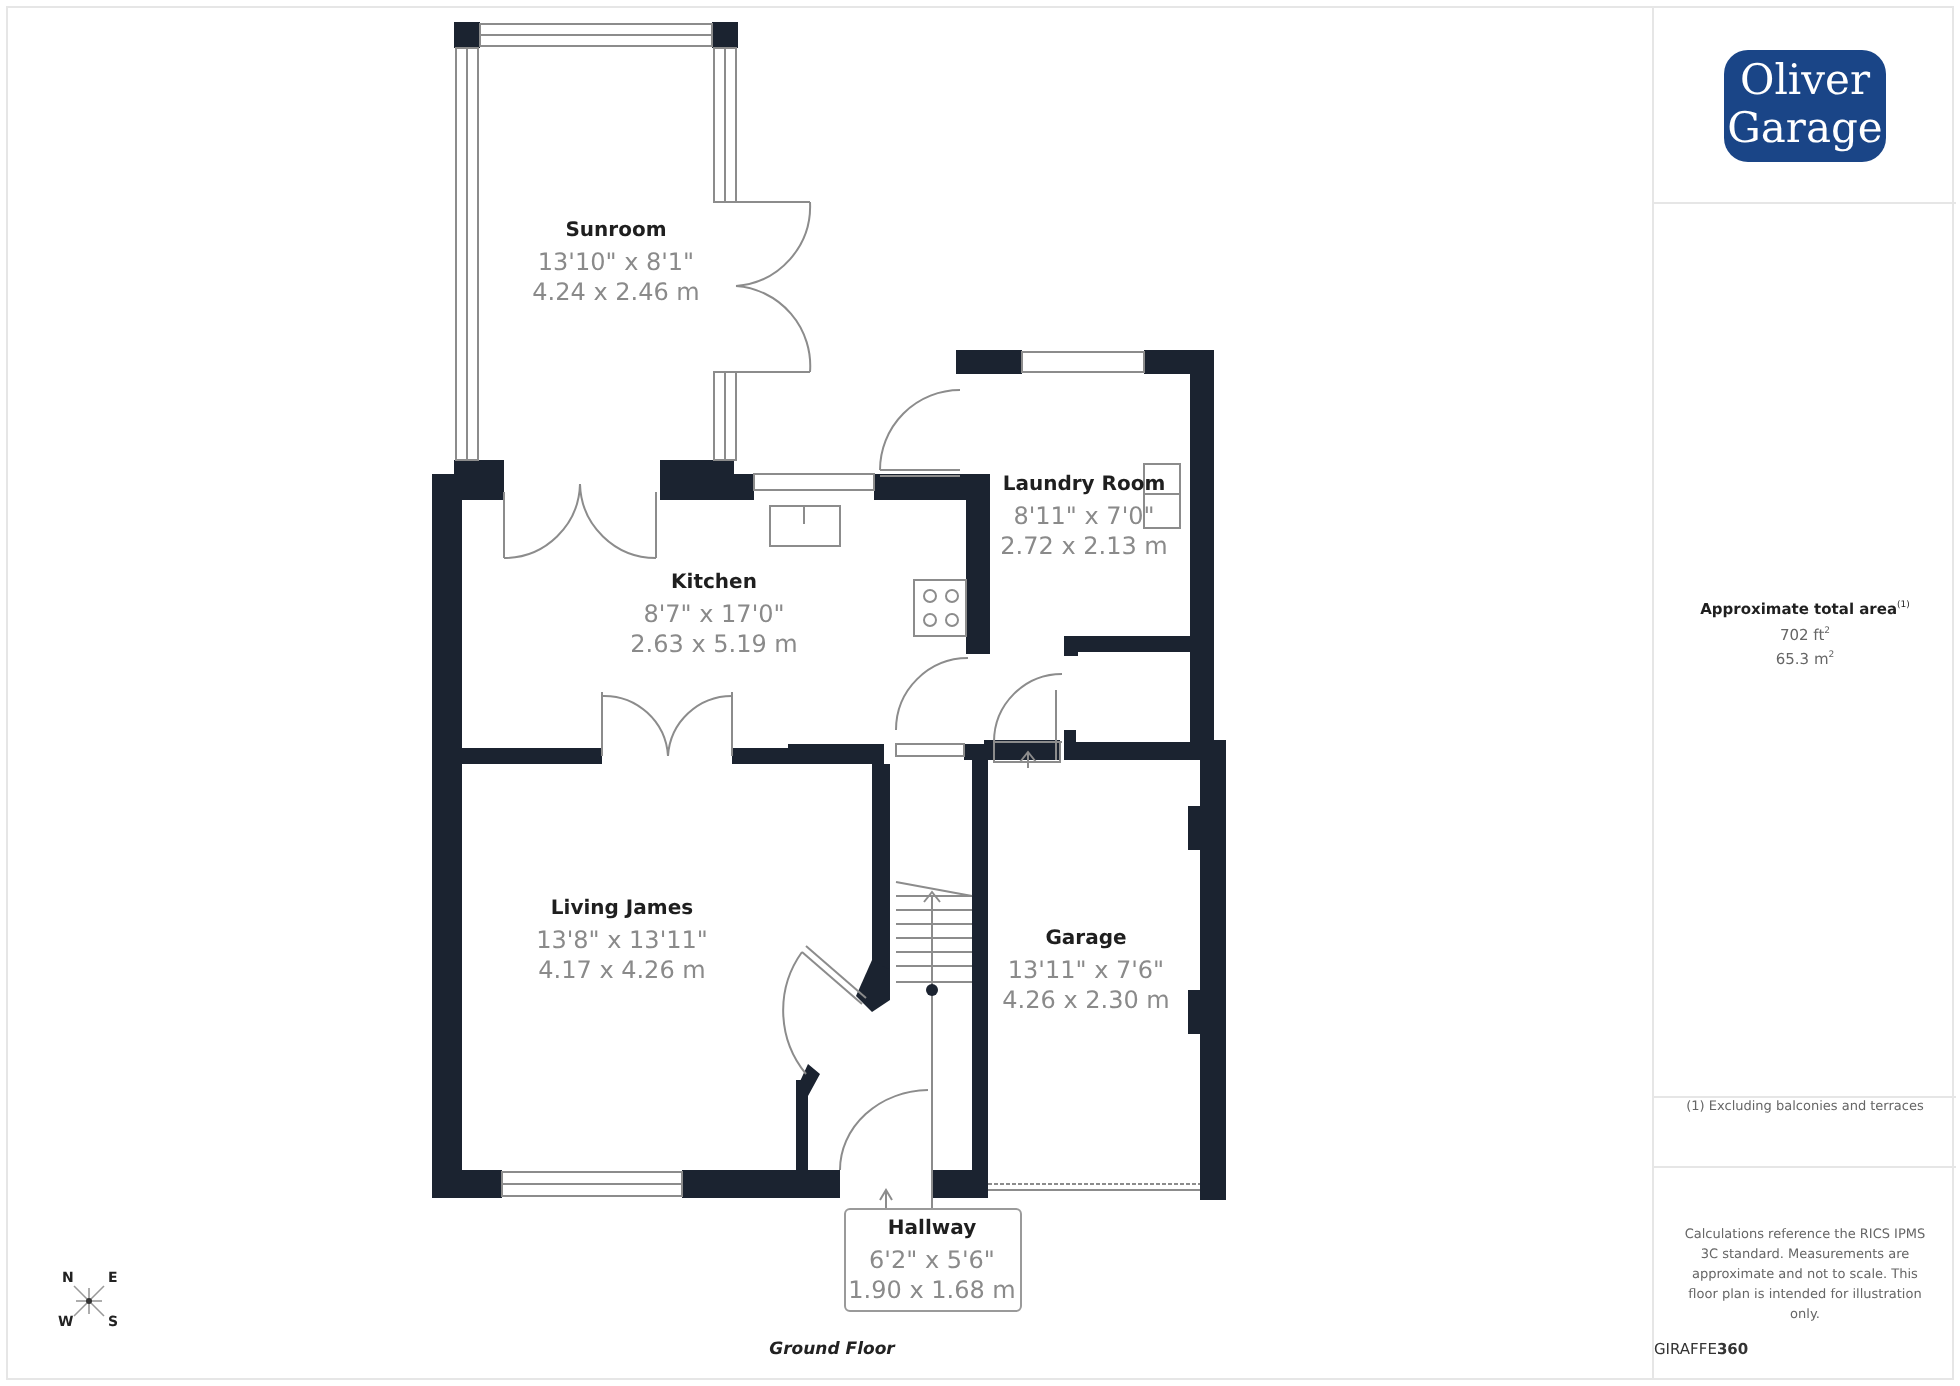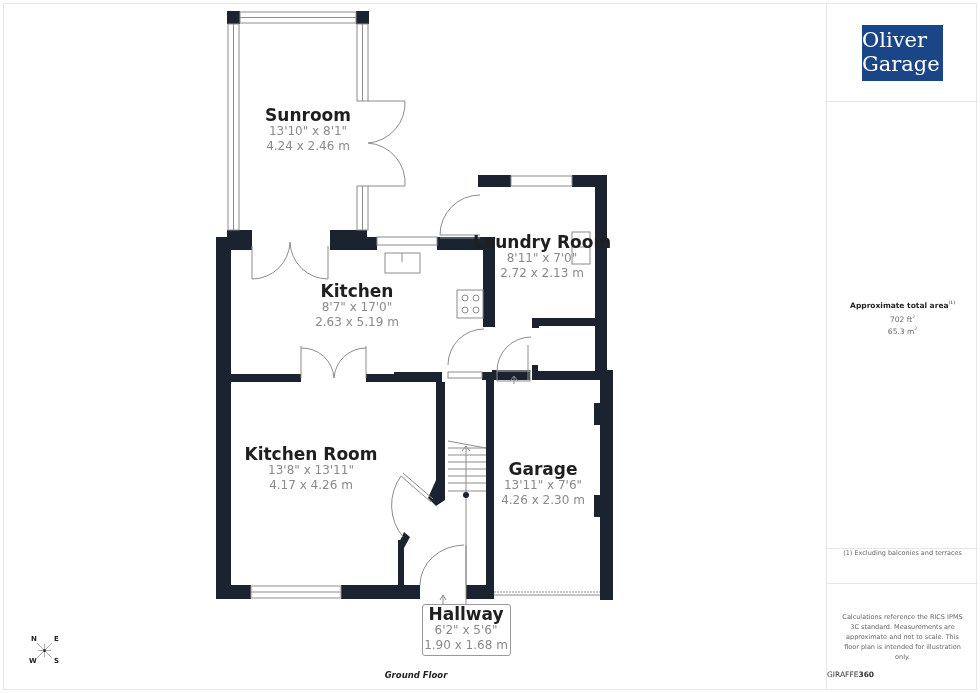--- a/index.html
+++ b/index.html
@@ -1,28 +1,28 @@
 <!DOCTYPE html>
 <html><head>
 <meta charset="utf-8">
 <style>
   html, body { margin: 0; padding: 0; background: #ffffff; }
   body { width: 980px; height: 693px; position: relative; overflow: hidden; font-family: "DejaVu Sans", sans-serif; }
   .frame { position: absolute; left: 3px; top: 3px; width: 974px; height: 687px; border: 1px solid #e6e6e6; box-sizing: border-box; }
   .plan-area { position: absolute; left: 0; top: 0; width: 826px; height: 693px; }
   .plan-svg { position: absolute; left: 0; top: 0; }
   .room-label { position: absolute; text-align: center; color: #8a8a8a; font-size: 12px; line-height: 15px; transform: translateX(-50%); white-space: nowrap; }
-  .room-label .name { color: #1f1f1f; font-weight: bold; font-size: 17px; margin-bottom: 1px; }
+  .room-label .name { color: #1f1f1f; font-weight: bold; font-size: 10px; margin-bottom: 1px; }
   .hall-box { position: absolute; left: 422px; top: 604px; width: 89px; height: 52px; border: 1px solid #9a9a9a; border-radius: 3px; background: #fff; box-sizing: border-box; }
   .floor-label { position: absolute; left: 416px; top: 670px; transform: translateX(-50%); font-size: 8.5px; font-weight: bold; color: #222; font-style: italic; }
   .compass { position: absolute; left: 28px; top: 633px; width: 34px; height: 34px; }
   .compass span { position: absolute; font-size: 7px; font-weight: bold; color: #222; }
   .sidebar { position: absolute; left: 826px; top: 3px; width: 151px; height: 687px; border-left: 1px solid #e6e6e6; }
   .sb-sec { position: absolute; left: 0; width: 151px; border-bottom: 1px solid #e6e6e6; box-sizing: border-box; }
-  .logo { position: absolute; left: 35px; top: 22px; width: 81px; height: 56px; background: #1a4587; color: #fff; font-family: "DejaVu Serif", serif; font-size: 21px; line-height: 24px; padding-top: 3px; box-sizing: border-box; }
+  .logo { position: absolute; left: 35px; top: 22px; width: 81px; height: 56px; background: #1a4587; color: #fff; font-family: "DejaVu Serif", serif; font-size: 21px; line-height: 24px; text-align: center; padding-top: 3px; box-sizing: border-box; border-radius: 12px; }
   .area { position: absolute; top: 297px; left: 0; width: 151px; text-align: center; }
   .area .title { font-size: 7.5px; font-weight: bold; color: #1f1f1f; }
   .area .title sup { font-size: 4.5px; font-weight: normal; }
   .area .val { font-size: 7.5px; color: #666; margin-top: 4px; }
   .area .val sup { font-size: 4.5px; }
   .note { font-size: 6.5px; color: #666; text-align: center; }
   .disclaimer { font-size: 6.5px; color: #666; text-align: center; line-height: 10px; padding: 0 14px; }
   .brand { font-size: 7.5px; color: #333; text-align: left; margin-top: 8px; }
   .brand b { font-weight: bold; }
 </style>
@@ -176,21 +176,21 @@
     <div class="name">Kitchen</div>
     <div>8'7" x 17'0"</div>
     <div>2.63 x 5.19 m</div>
   </div>
   <div class="room-label" style="left:542px; top:235px;">
     <div class="name">Laundry Room</div>
     <div>8'11" x 7'0"</div>
     <div>2.72 x 2.13 m</div>
   </div>
   <div class="room-label" style="left:311px; top:447px;">
-    <div class="name">Kitchen Room</div>
+    <div class="name">Living James</div>
     <div>13'8" x 13'11"</div>
     <div>4.17 x 4.26 m</div>
   </div>
   <div class="room-label" style="left:543px; top:462px;">
     <div class="name">Garage</div>
     <div>13'11" x 7'6"</div>
     <div>4.26 x 2.30 m</div>
   </div>
   <div class="hall-box"></div>
   <div class="room-label" style="left:466px; top:607px;">

